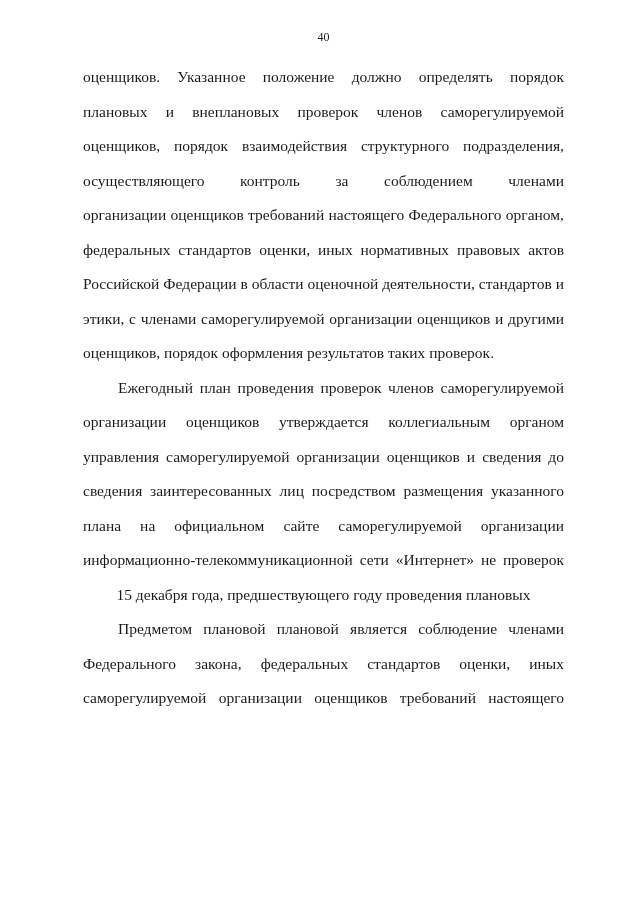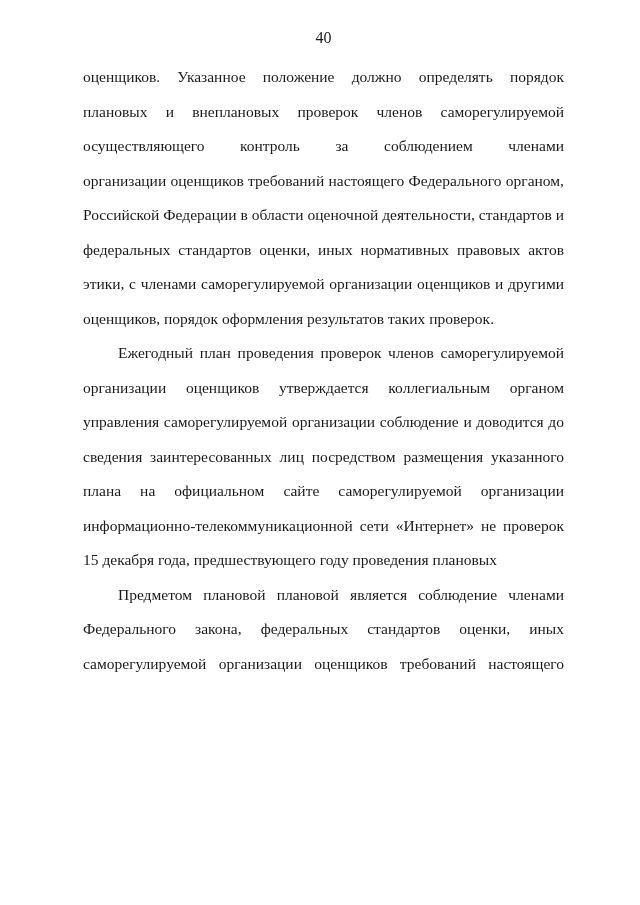--- a/index.html
+++ b/index.html
@@ -15,67 +15,68 @@
     font-family: "Liberation Serif", "DejaVu Serif", serif;
     color: #1b1b1b;
     overflow: hidden;
   }
   .page-number {
     position: absolute;
     top: 29px;
     left: 83px;
     width: 481px;
     text-align: center;
-    font-size: 16px;
+    font-size: 12px;
     line-height: 17px;
   }
   .content {
     position: absolute;
     left: 83px;
     top: 60px;
     width: 481px;
   }
   .line {
     font-size: 15.5px;
     line-height: 34.5px;
     height: 34.5px;
     overflow: hidden;
     text-align: justify;
     text-align-last: justify;
     white-space: normal;
   }
   .line.end {
-    text-align: left;
+    text-align: center;
     text-align-last: left;
   }
   .line.indent {
     text-indent: 35px;
   }
 </style>
 </head>
 <body>
 
 <div class="page">
 
   <div class="page-number">40</div>
 
   <div class="content">
 
     <div class="line">оценщиков. Указанное положение должно определять порядок проведения</div>
     <div class="line">плановых и внеплановых проверок членов саморегулируемой организации</div>
+    <div class="line">оценщиков, порядок взаимодействия структурного подразделения,</div>
     <div class="line">осуществляющего контроль за соблюдением членами саморегулируемой</div>
     <div class="line">организации оценщиков требований настоящего Федерального органом,</div>
+    <div class="line">федеральных стандартов оценки, иных нормативных правовых актов</div>
     <div class="line">Российской Федерации в области оценочной деятельности, стандартов и</div>
-    <div class="line">федеральных стандартов оценки, иных нормативных правовых актов</div>
     <div class="line">этики, с членами саморегулируемой организации оценщиков и другими</div>
     <div class="line end">оценщиков, порядок оформления результатов таких проверок.</div>
 
     <div class="line indent">Ежегодный план проведения проверок членов саморегулируемой</div>
     <div class="line">организации оценщиков утверждается коллегиальным органом</div>
-    <div class="line">управления саморегулируемой организации соблюдение и доводится до</div>
+    <div class="line">управления саморегулируемой организации оценщиков и сведения до</div>
     <div class="line">сведения заинтересованных лиц посредством размещения указанного</div>
     <div class="line">плана на официальном сайте саморегулируемой организации оценщиков в</div>
     <div class="line">информационно-телекоммуникационной сети «Интернет» не проверок</div>
     <div class="line end">15 декабря года, предшествующего году проведения плановых проверок.</div>
 
     <div class="line indent">Предметом плановой плановой является соблюдение членами</div>
     <div class="line">Федерального закона, федеральных стандартов оценки, иных</div>
     <div class="line">саморегулируемой организации оценщиков требований настоящего</div>
 
   </div>

